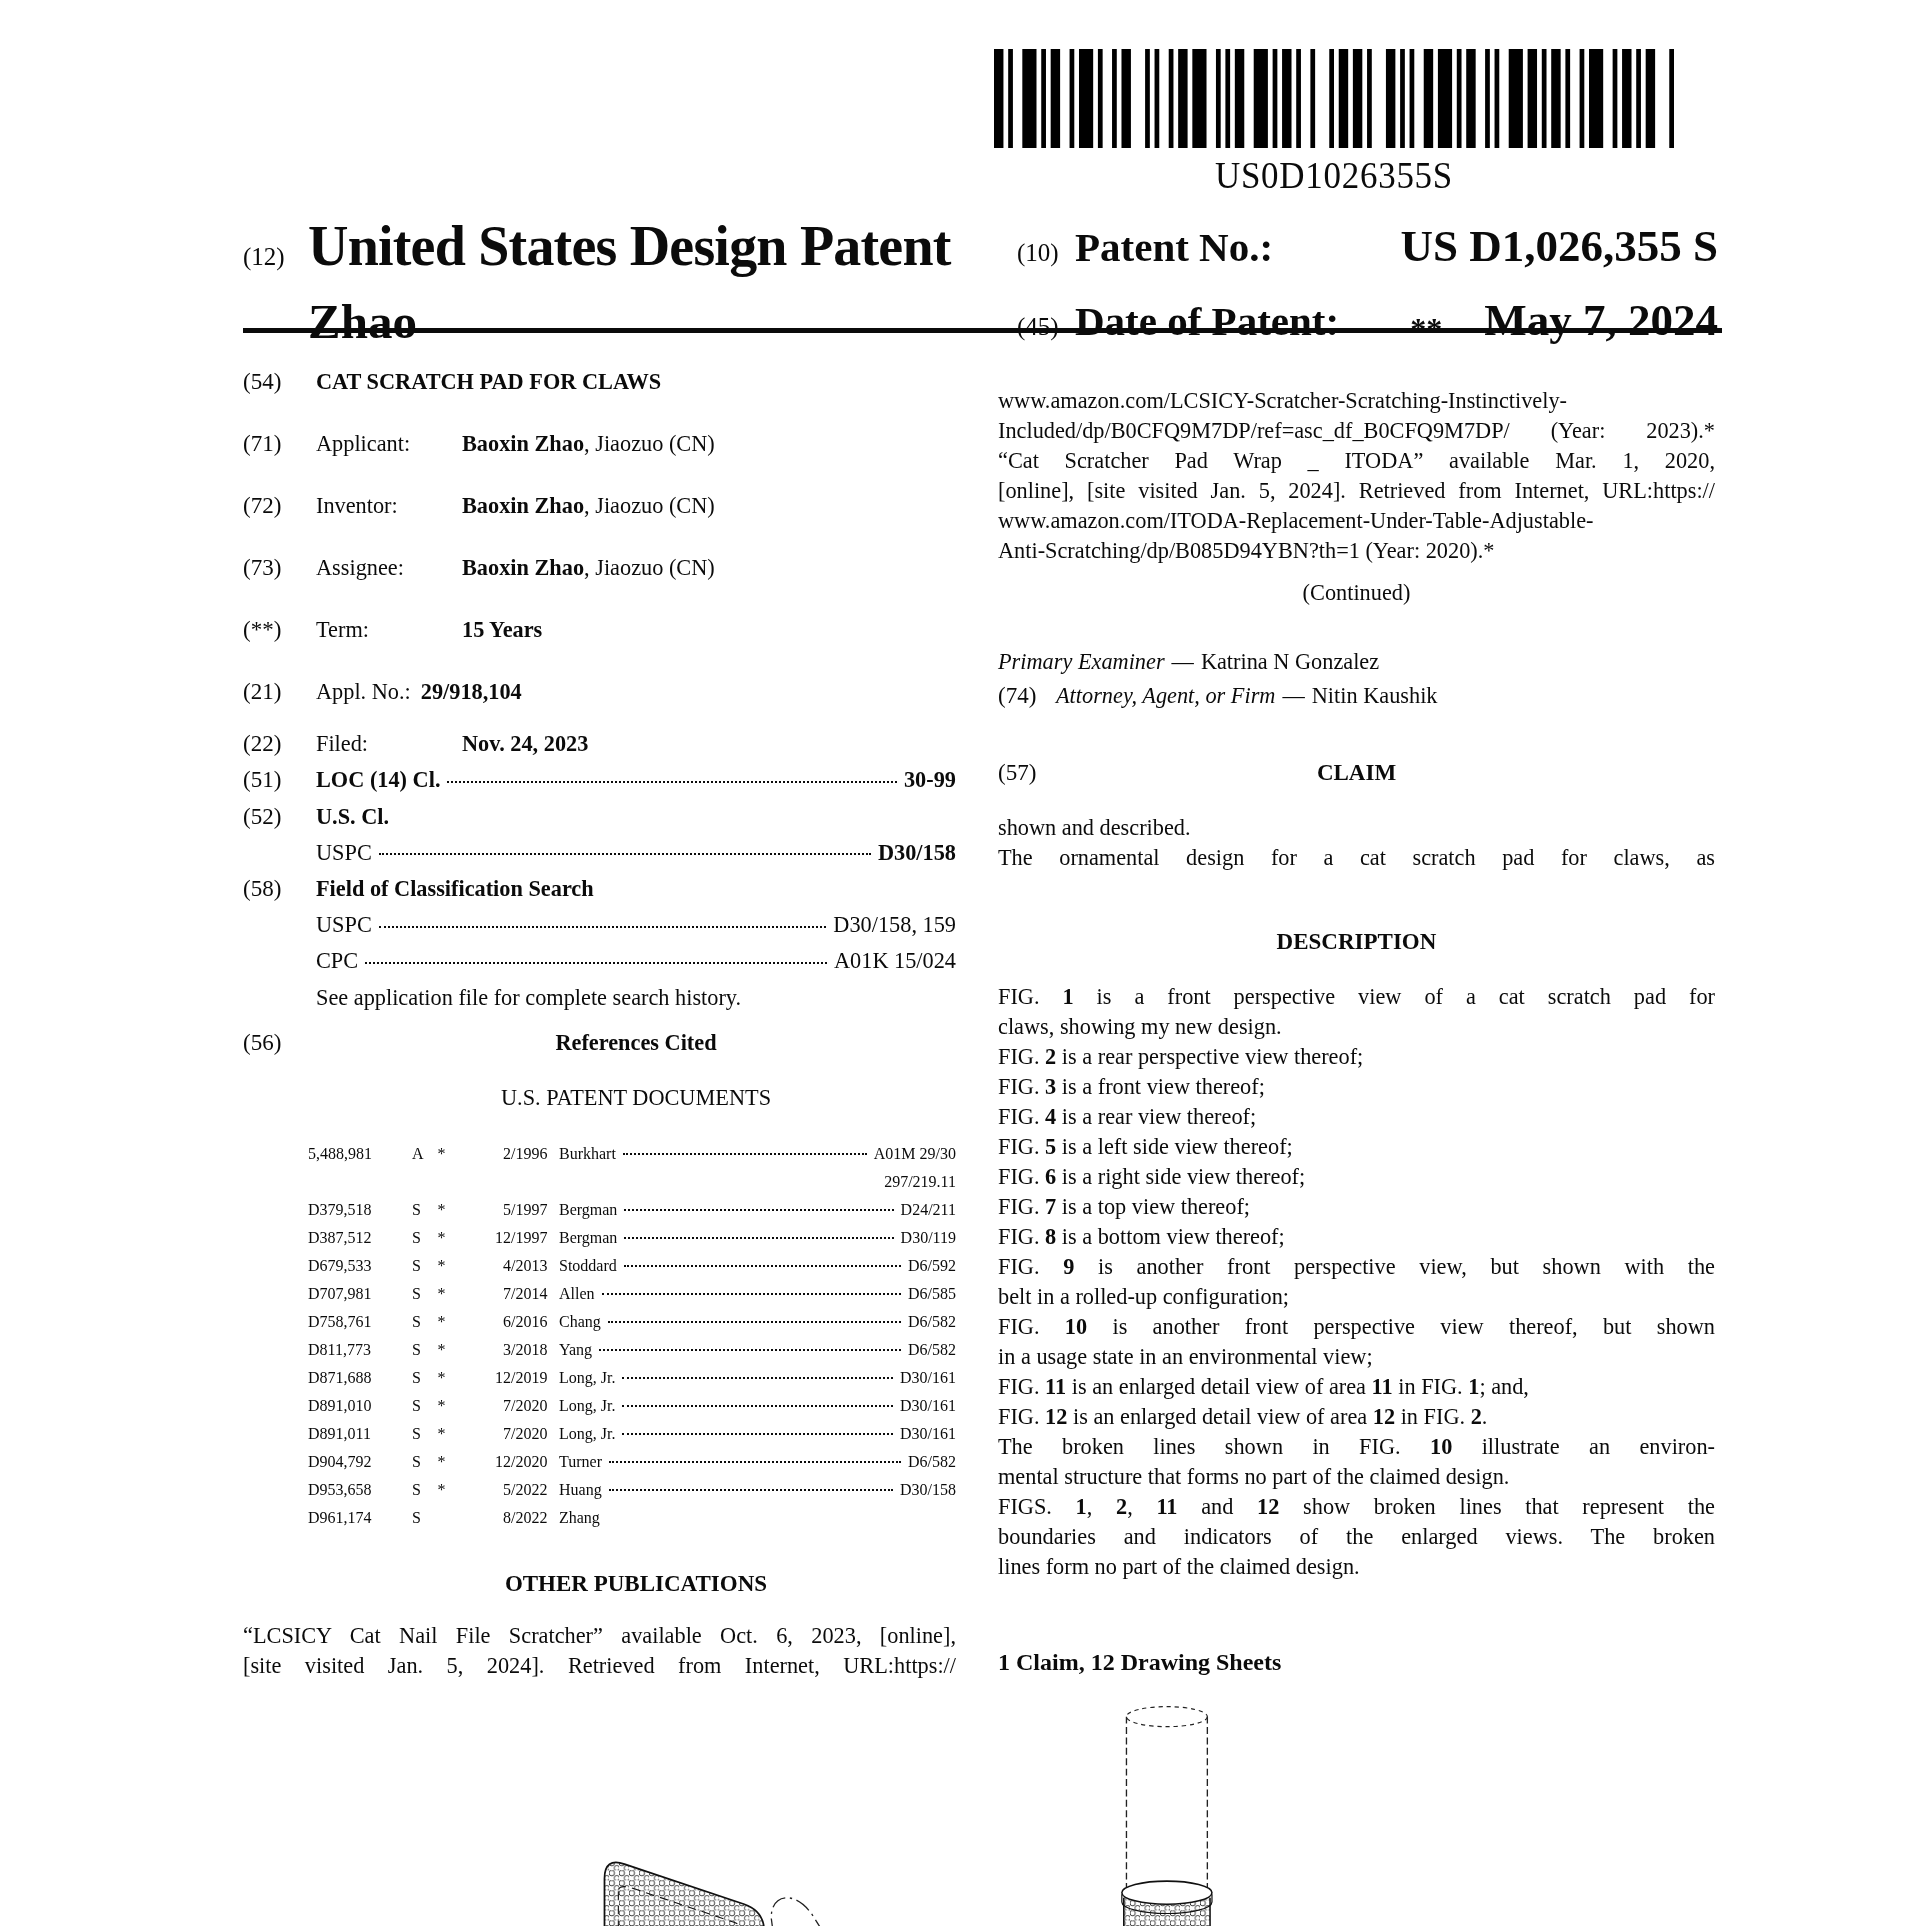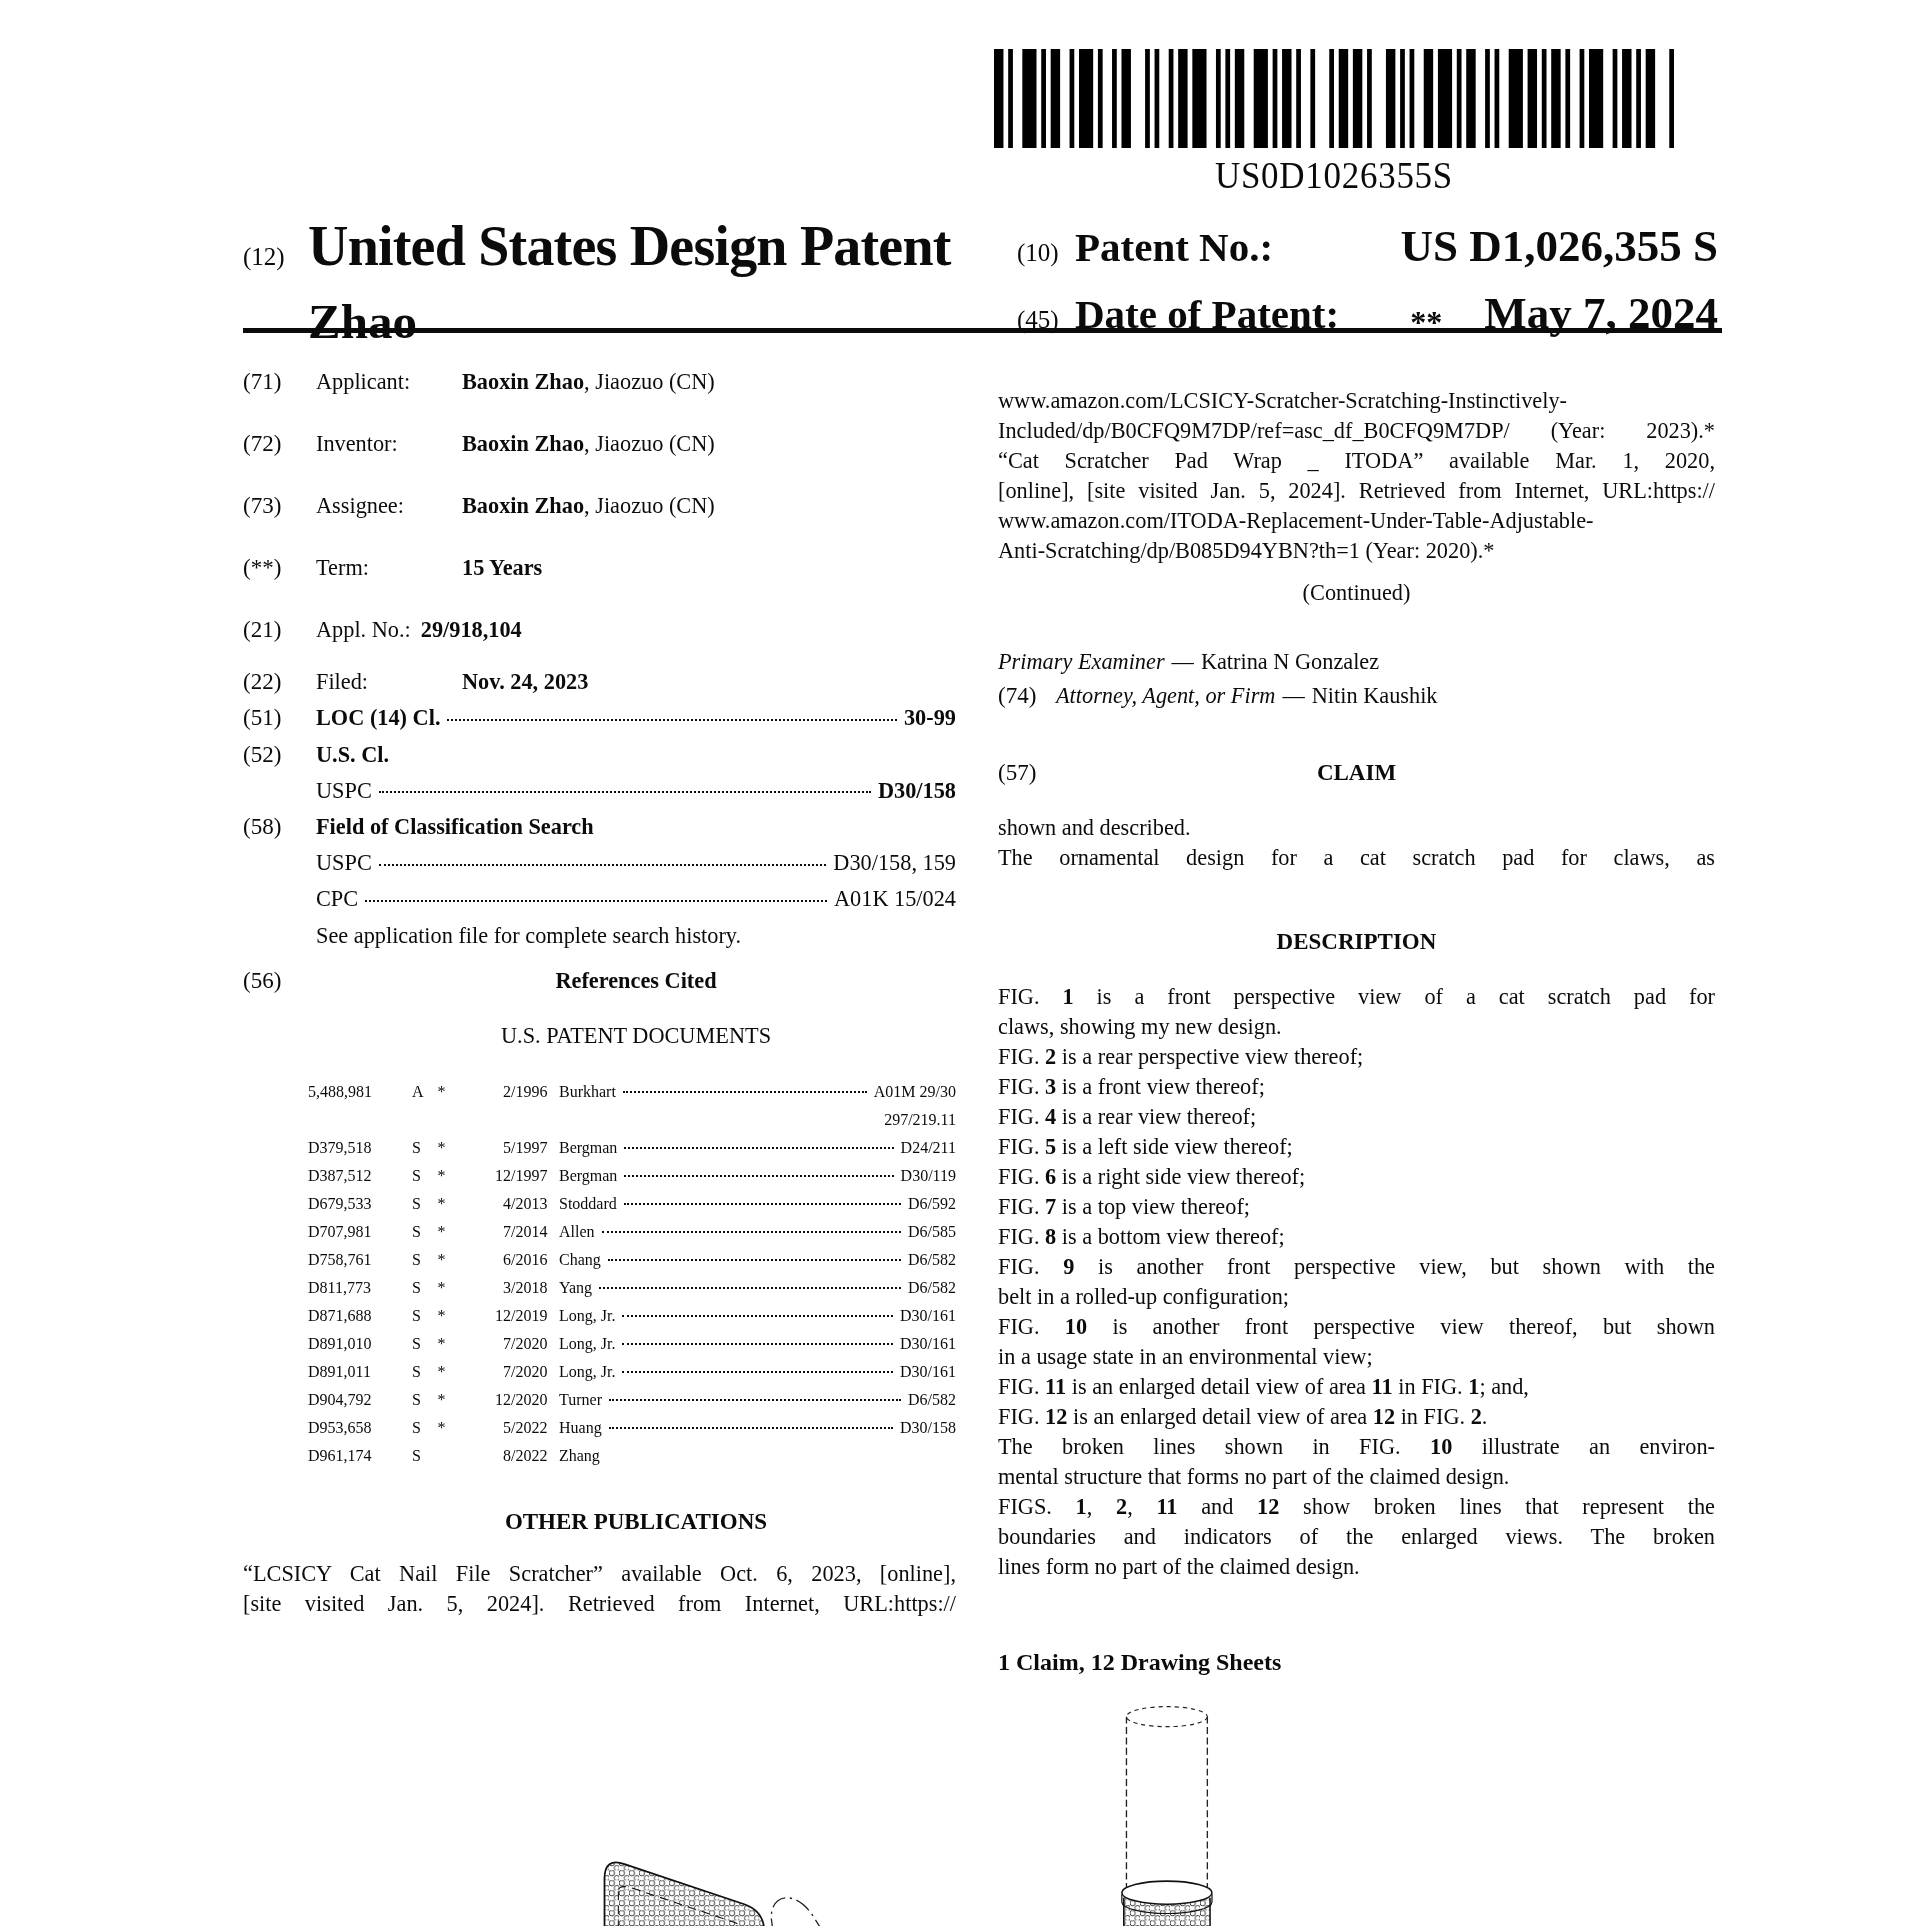--- a/index.html
+++ b/index.html
@@ -12,21 +12,21 @@
   #barcode-caption{position:absolute;left:994px;top:153px;width:680px;text-align:center;
         font-size:38px;letter-spacing:0.8px;transform:scaleX(.92);}
   
   #hdr-left{position:absolute;left:243px;top:214px;width:790px;}
   .titlerow{display:flex;align-items:baseline;}
   .kindcode{font-size:25px;width:65px;flex:none;}
   #main-title{font-size:56px;font-weight:bold;margin:0;letter-spacing:-0.8px;white-space:nowrap;}
   #inventor-name{font-size:49px;font-weight:bold;margin-top:14.6px;padding-left:65px;}
   #hdr-right{position:absolute;left:1017px;top:220px;width:701px;}
   .hr-row{display:flex;align-items:baseline;}
-  .hr-row+.hr-row{margin-top:15px;}
+  .hr-row+.hr-row{margin-top:22px;}
   .hr-code{font-size:25px;width:58px;flex:none;}
   .hr-lbl{font-size:41px;font-weight:bold;}
   .hr-stars{font-size:32px;font-weight:bold;margin-left:auto;margin-right:42px;position:relative;top:5.4px;}
   .hr-val{font-size:45px;font-weight:bold;margin-left:auto;white-space:nowrap;}
   .hr-val.noauto{margin-left:0;}
   #rule{position:absolute;left:243px;top:328px;width:1479px;height:5px;background:#0b0b0b;}
   
   #col-left{position:absolute;left:243px;top:367px;width:713px;font-size:22.3px;line-height:30px;}
   #col-right{position:absolute;left:998px;top:386px;width:717px;font-size:22.3px;line-height:30px;}
   .li{display:flex;align-items:baseline;margin-bottom:32px;}
@@ -138,20 +138,24 @@
       <span class="hr-code">(45)</span>
       <span class="hr-lbl">Date of Patent:</span>
       <span class="hr-stars">**</span>
       <span class="hr-val noauto">May 7, 2024</span>
     </div>
   </div>
   <div id="rule"></div>
 
   <div id="col-left">
     <div class="li">
+      <span class="code">(54)</span>
+      <span class="b">CAT SCRATCH PAD FOR CLAWS</span>
+    </div>
+    <div class="li">
       <span class="code">(71)</span>
       <span class="lab">Applicant:</span>
       <span><span class="b">Baoxin Zhao</span><span>, Jiaozuo (CN)</span></span>
     </div>
     <div class="li">
       <span class="code">(72)</span>
       <span class="lab">Inventor:</span>
       <span><span class="b">Baoxin Zhao</span><span>, Jiaozuo (CN)</span></span>
     </div>
     <div class="li">

